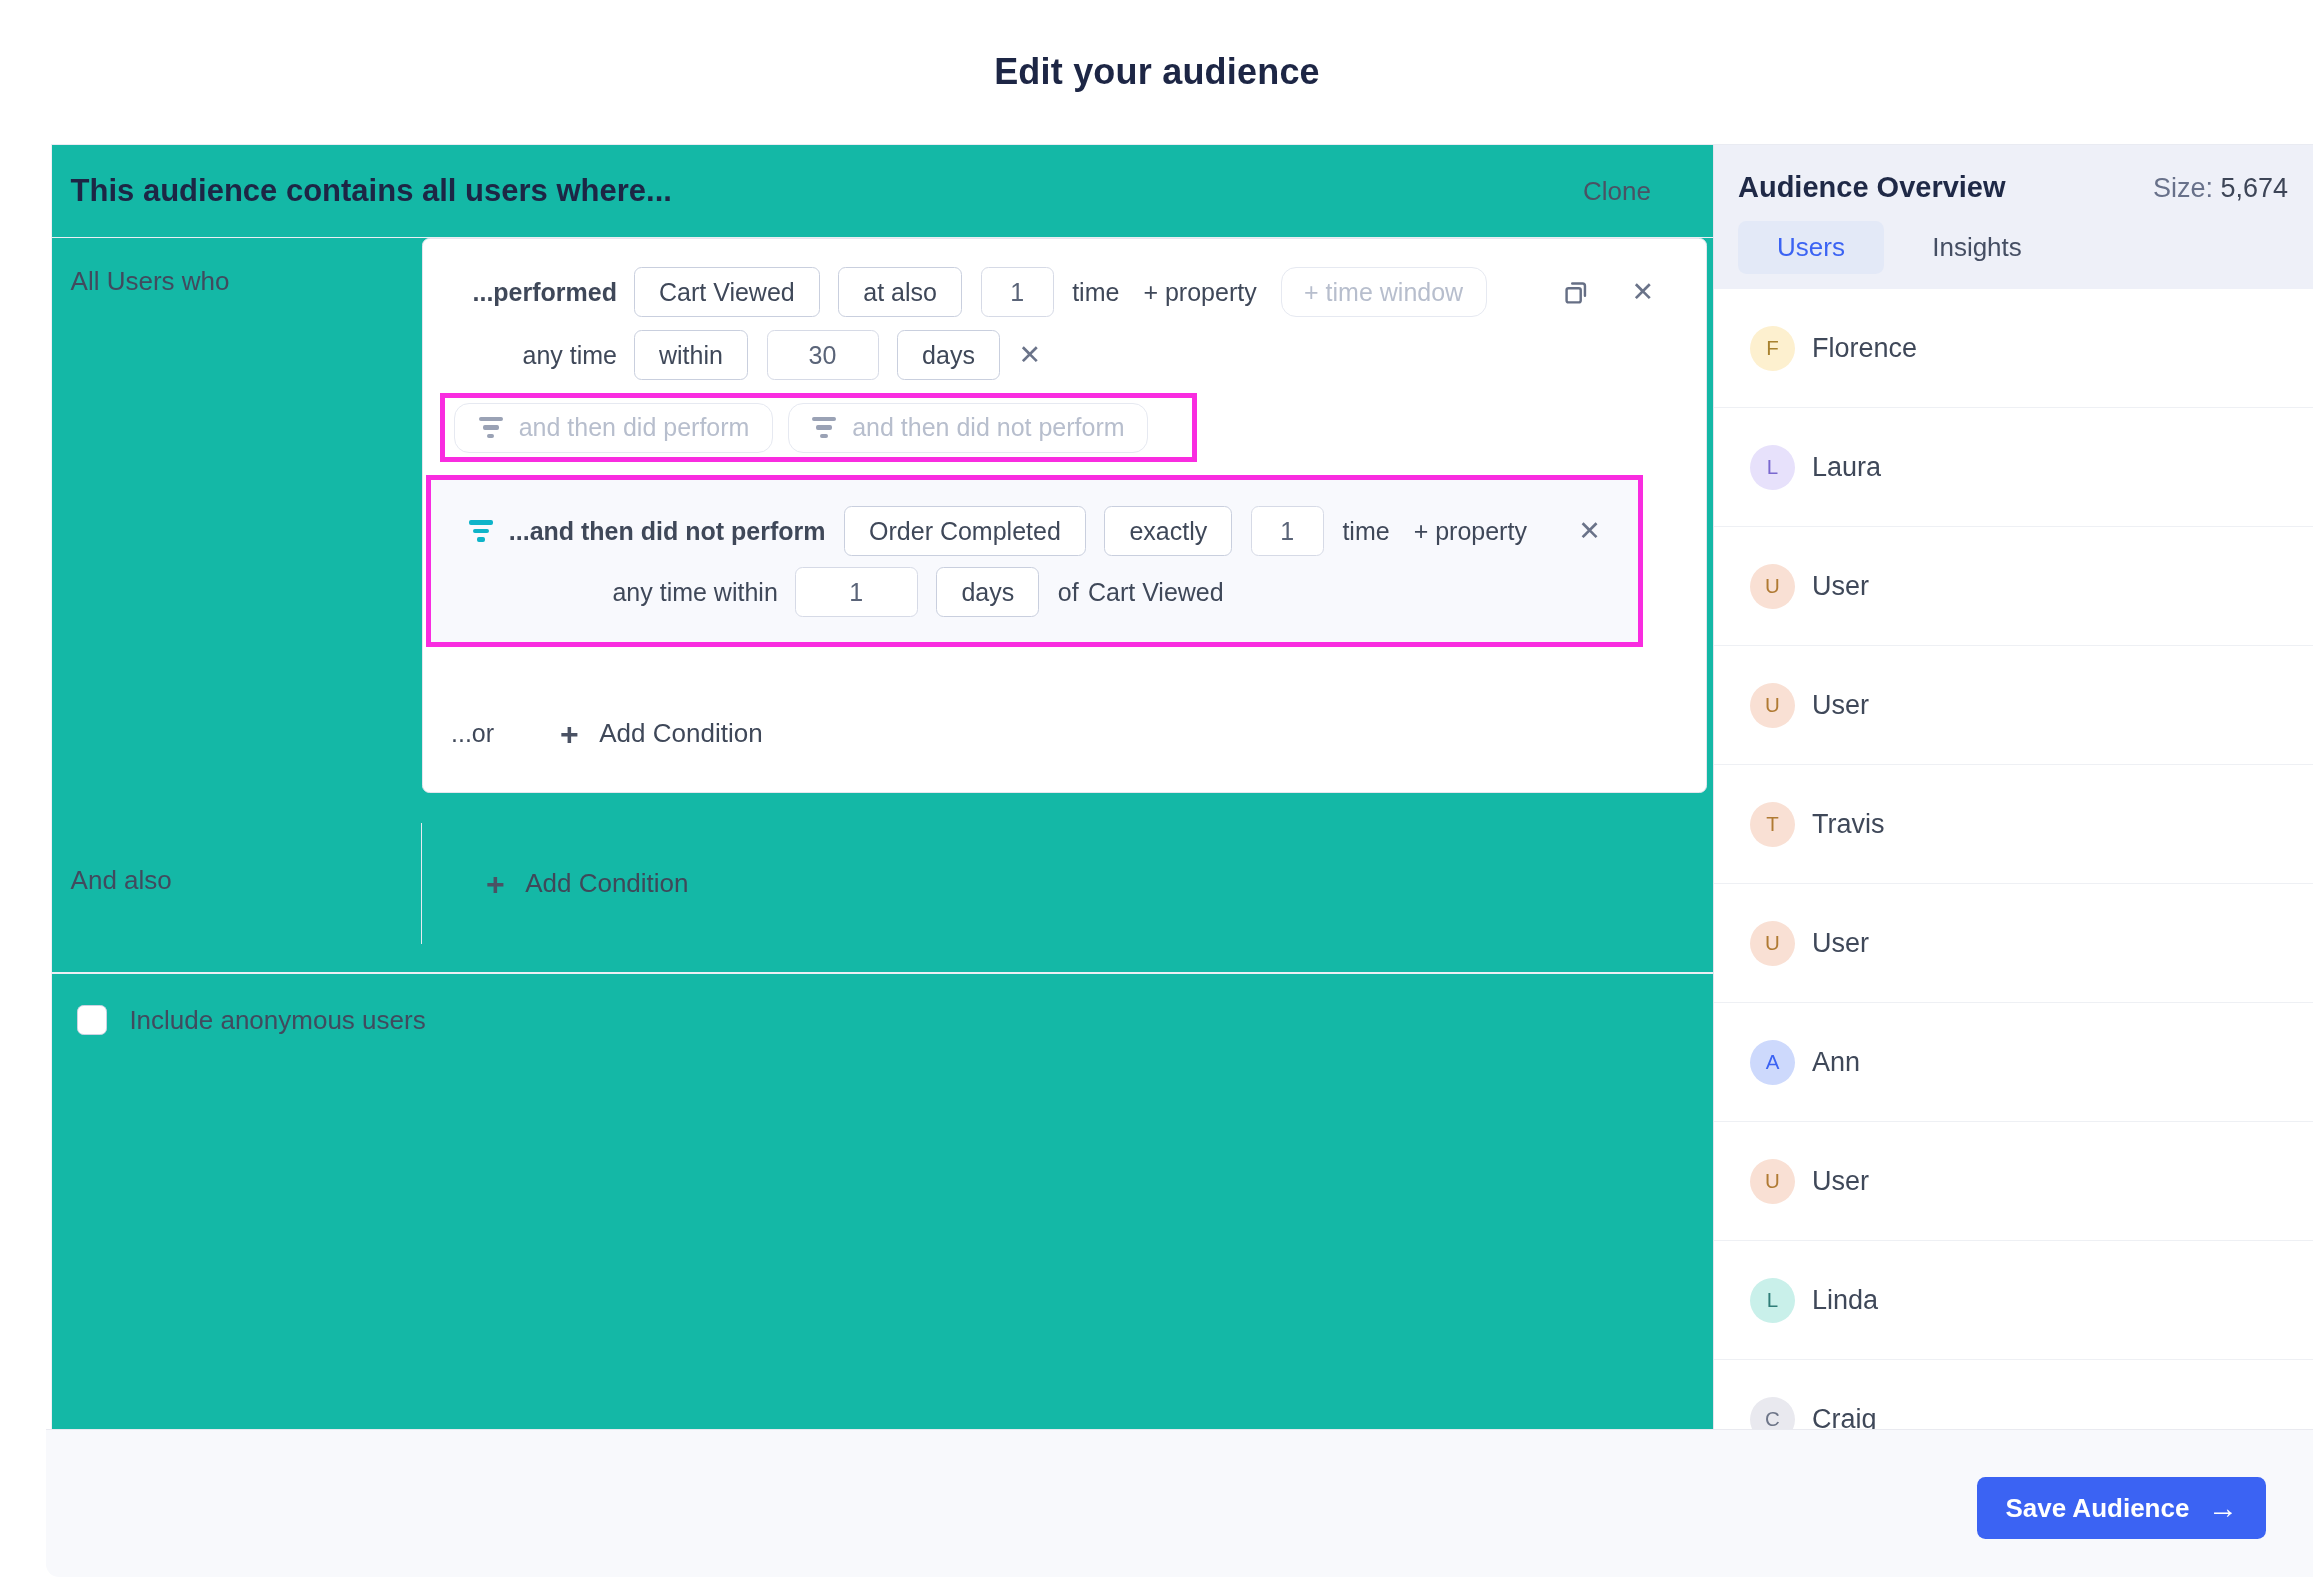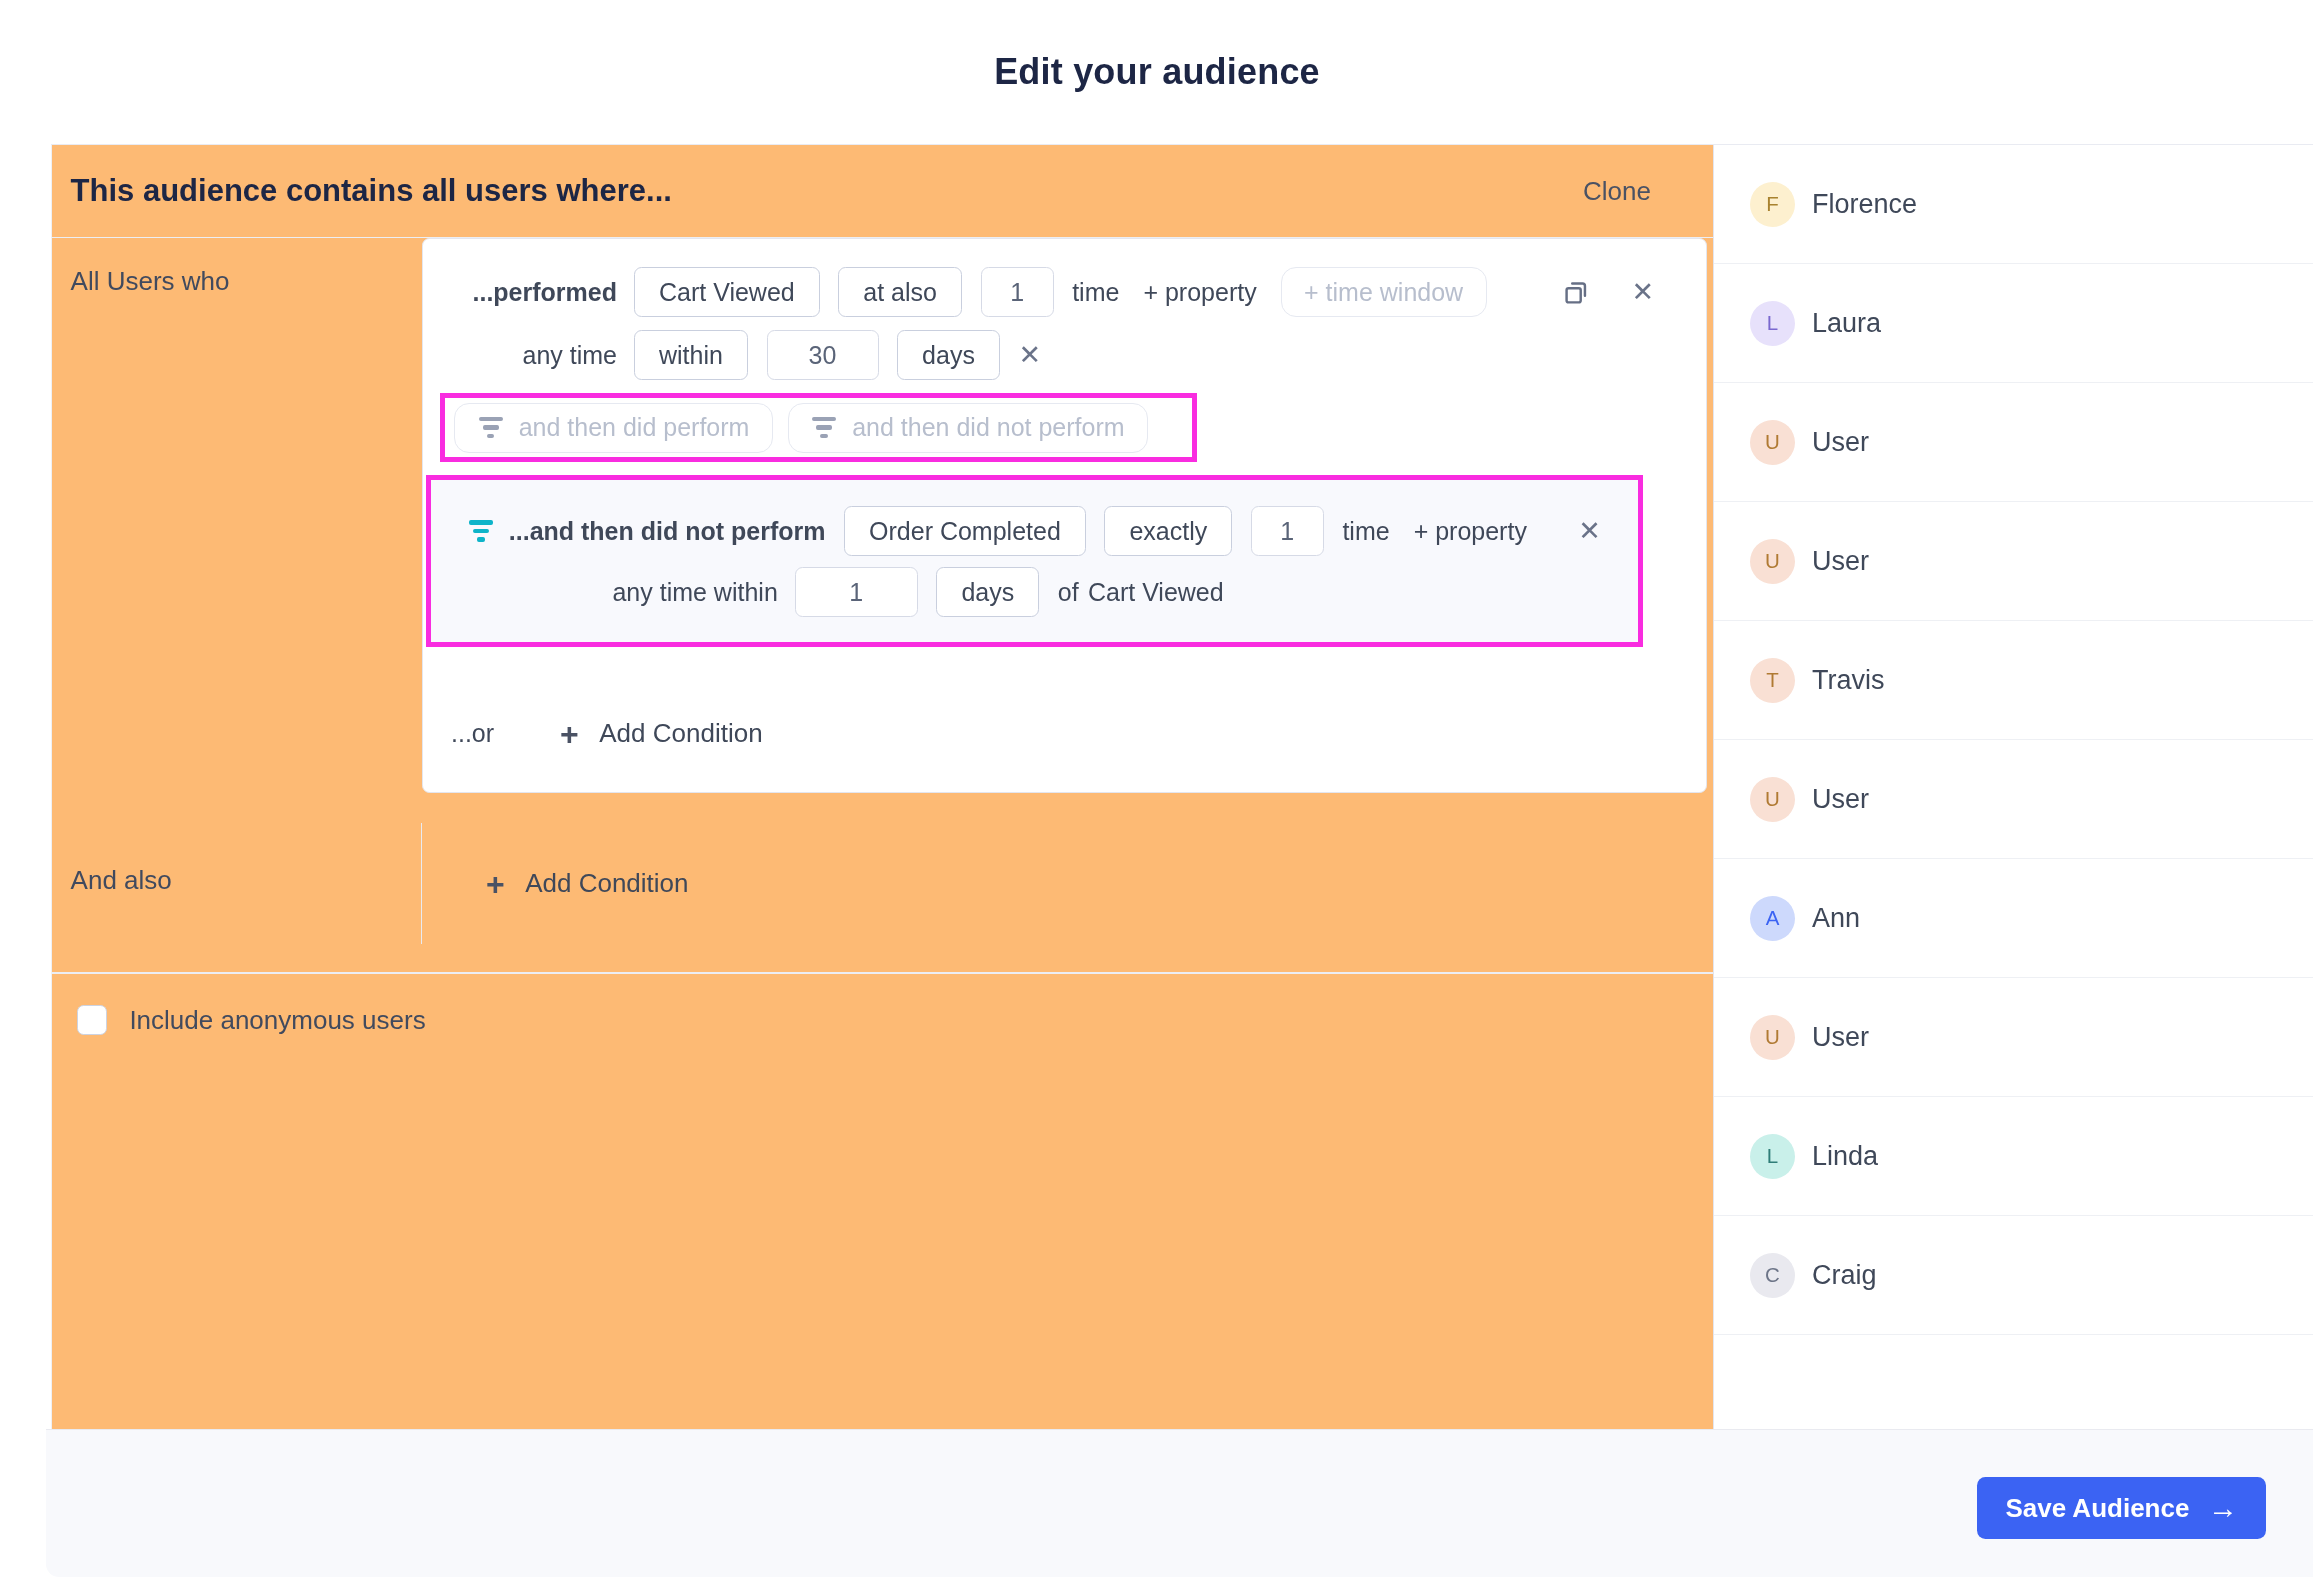--- a/index.html
+++ b/index.html
@@ -5,21 +5,21 @@
   html,body{margin:0;padding:0;background:#ffffff;font-family:"Liberation Sans",sans-serif;}
   .page{position:relative;width:2314px;height:1587px;background:#fff;overflow:hidden;color:#3f4859;}
 
   
   .page-title{position:absolute;top:51px;left:0;width:2314px;text-align:center;
     font-size:36px;font-weight:bold;color:#1d2645;letter-spacing:0.2px;}
 
   
   .workspace{position:absolute;left:51px;top:144px;right:0;bottom:158px;display:flex;
     border-top:1.9px solid #e9ebf2;}
-  .editor-card{width:1662px;background:#fdba74;border-left:0.9px solid #eef0f5;box-sizing:border-box;}
+  .editor-card{width:1662px;background:#14b8a6;border-left:0.9px solid #eef0f5;box-sizing:border-box;}
   .card-header{height:93px;display:flex;align-items:center;justify-content:space-between;
     padding:0 56px 0 18.6px;border-bottom:1.9px solid #eceef4;box-sizing:border-box;}
   .card-heading{font-size:31px;font-weight:bold;color:#1d2645;}
   .clone-btn{font-size:26px;color:#4a5264;cursor:pointer;background:none;border:none;font-family:inherit;}
 
   .section{display:flex;}
   .section-label{width:370px;box-sizing:border-box;padding:18.6px 0 0 18.6px;font-size:26px;color:#414a5e;}
   .section1 .section-label{padding-top:28px;}
 
   
@@ -227,20 +227,33 @@
 
       <div class="hdivider"></div>
 
       <div class="chk-row">
         <span class="checkbox"></span>
         <span class="chk-label">Include anonymous users</span>
       </div>
     </div>
 
     <aside class="overview-panel">
+      <div class="panel-header">
+        <div class="panel-title-row">
+          <span class="panel-title">Audience Overview</span>
+          <span class="size-text">
+            <span>Size:</span>
+            <span class="size-value">5,674</span>
+          </span>
+        </div>
+        <div class="tabs">
+          <button class="tab active">Users</button>
+          <button class="tab">Insights</button>
+        </div>
+      </div>
 
       <div class="user-list">
 
           <div class="user-row">
             <span class="avatar" style="background: rgb(253, 240, 207); color: rgb(168, 130, 47);">
               <span>F</span>
             </span>
             <span class="user-name">Florence</span>
           </div>
 

